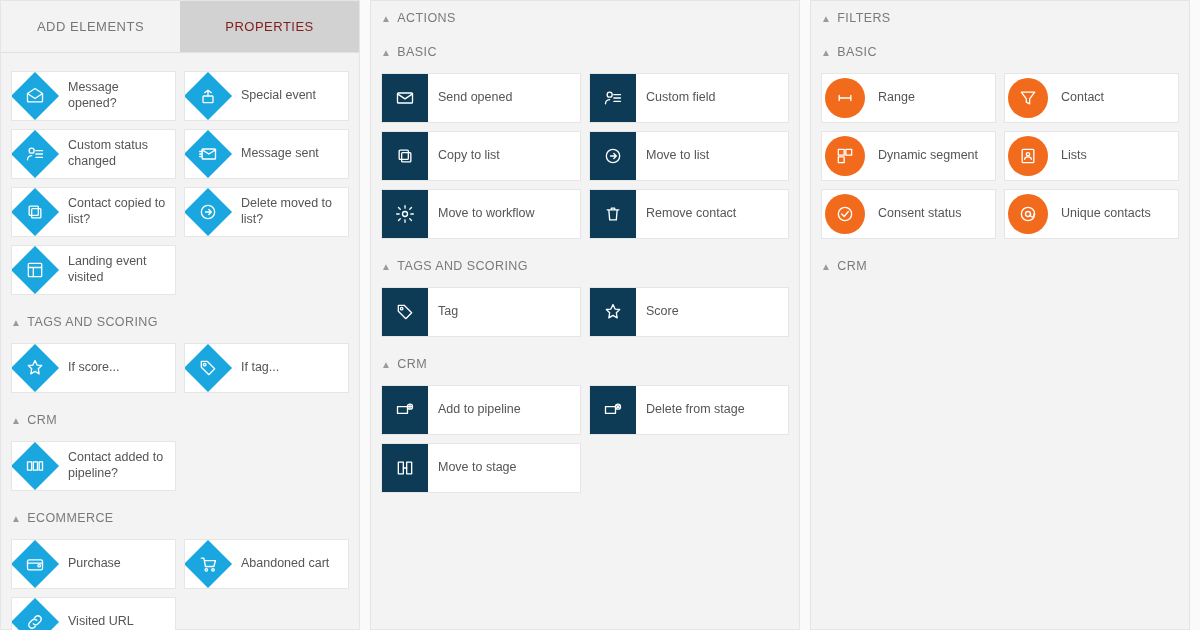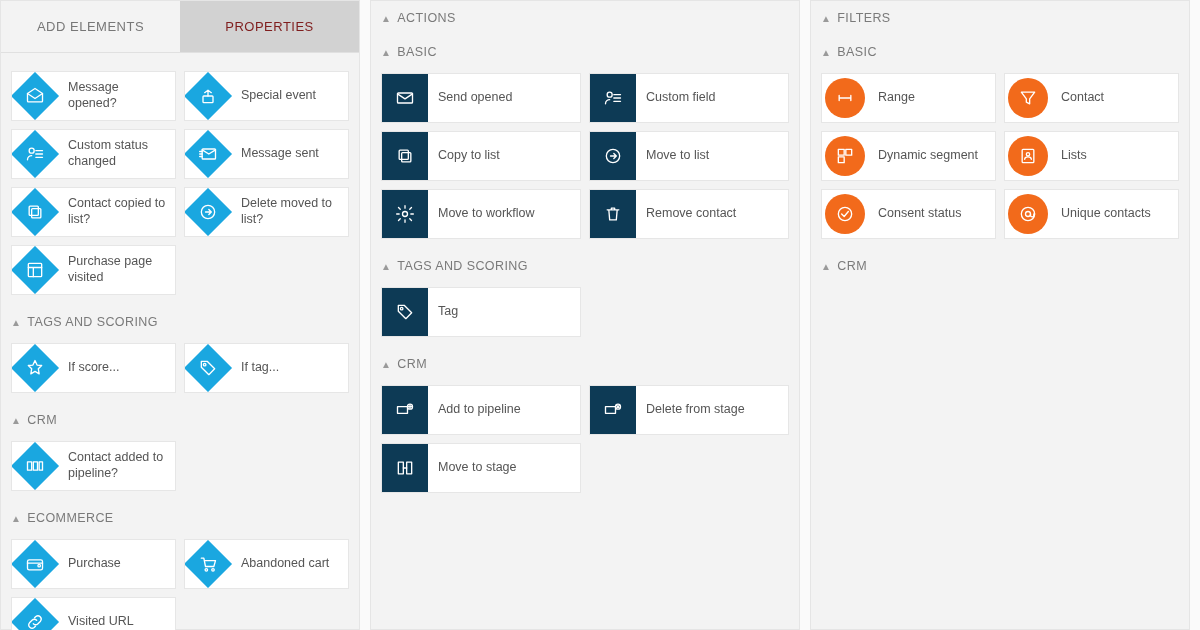--- a/index.html
+++ b/index.html
@@ -200,21 +200,21 @@
         </div>
         <div class="card">
           <div class="iconwrap">
             <div class="diamond">
               <svg width="20" height="20" viewBox="0 0 24 24" class="ico-w">
                 <rect x="4" y="4" width="16" height="16" rx="1"></rect>
                 <path d="M4 9h16M10 9v11"></path>
               </svg>
             </div>
           </div>
-          <div class="label">Purchase page visited</div>
+          <div class="label">Landing event visited</div>
         </div>
       </div>
       <div class="section-header">
         <span class="tri">▲</span>
         <span>TAGS AND SCORING</span>
       </div>
       <div class="item-grid">
         <div class="card">
           <div class="iconwrap">
             <div class="diamond">
@@ -386,20 +386,30 @@
           <div class="iconwrap no-pad" style="width: 46px;">
             <div class="square">
               <svg width="20" height="20" viewBox="0 0 24 24" class="ico-w">
                 <path d="M20 13l-7 7-9-9V4h7z"></path>
                 <circle cx="8" cy="8" r="1.5"></circle>
               </svg>
             </div>
           </div>
           <div class="label">Tag</div>
         </div>
+        <div class="card">
+          <div class="iconwrap no-pad" style="width: 46px;">
+            <div class="square">
+              <svg width="20" height="20" viewBox="0 0 24 24" class="ico-w">
+                <path d="M12 3l2.5 5.5L20 9l-4 4 1 6-5-3-5 3 1-6-4-4 5.5-.5z"></path>
+              </svg>
+            </div>
+          </div>
+          <div class="label">Score</div>
+        </div>
       </div>
       <div class="section-header">
         <span class="tri">▲</span>
         <span>CRM</span>
       </div>
       <div class="item-grid">
         <div class="card">
           <div class="iconwrap no-pad" style="width: 46px;">
             <div class="square">
               <svg width="20" height="20" viewBox="0 0 24 24" class="ico-w">

